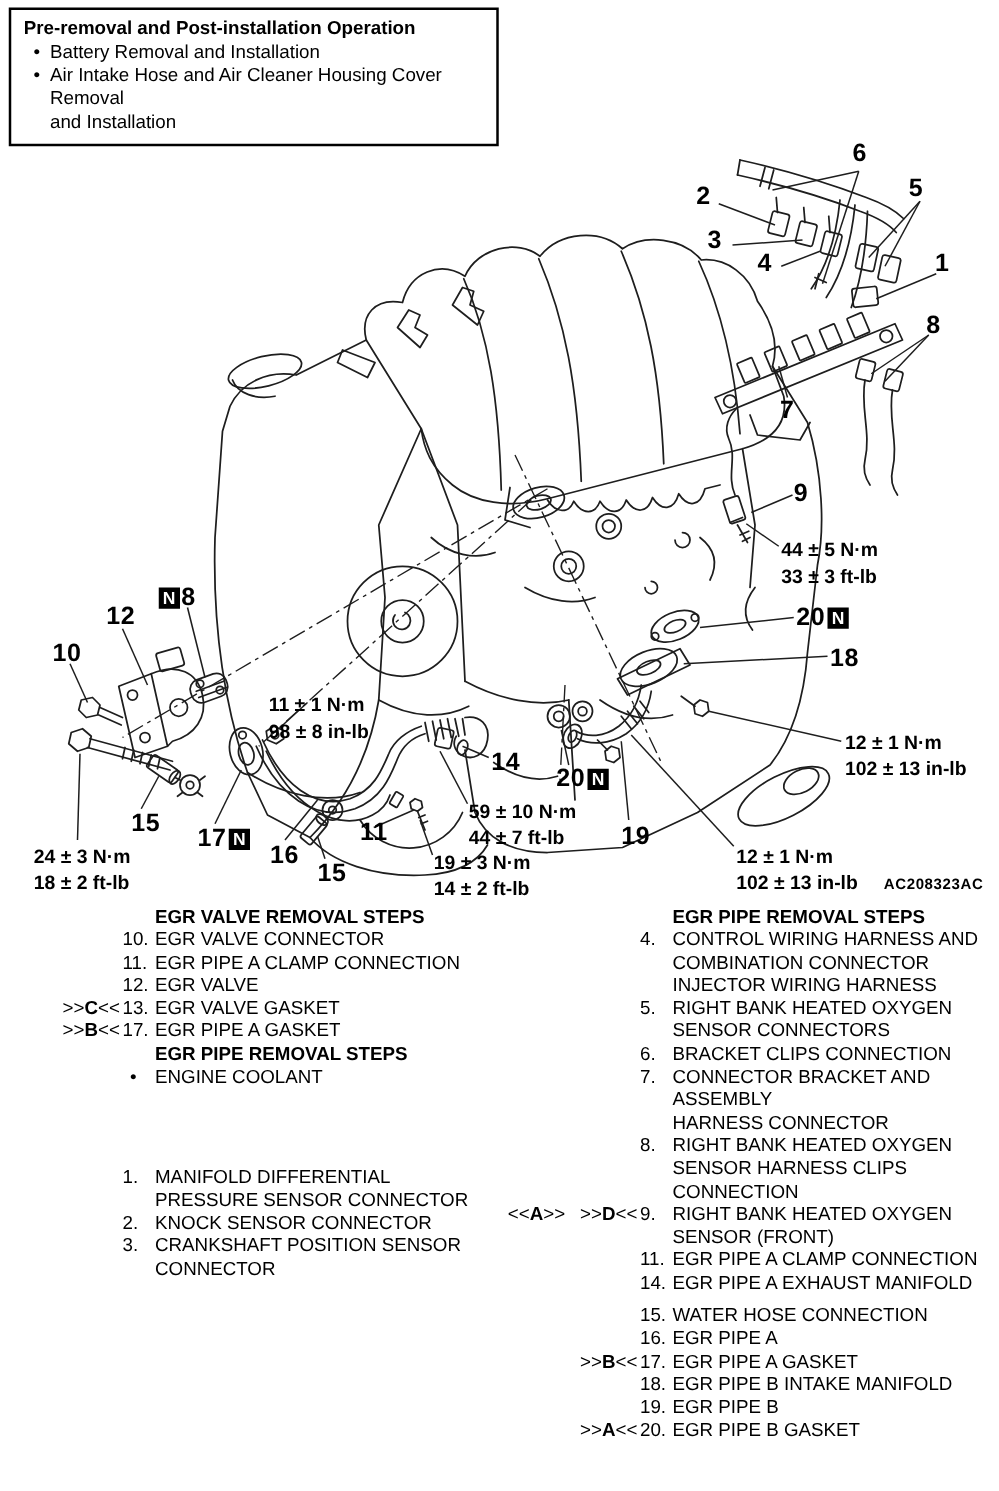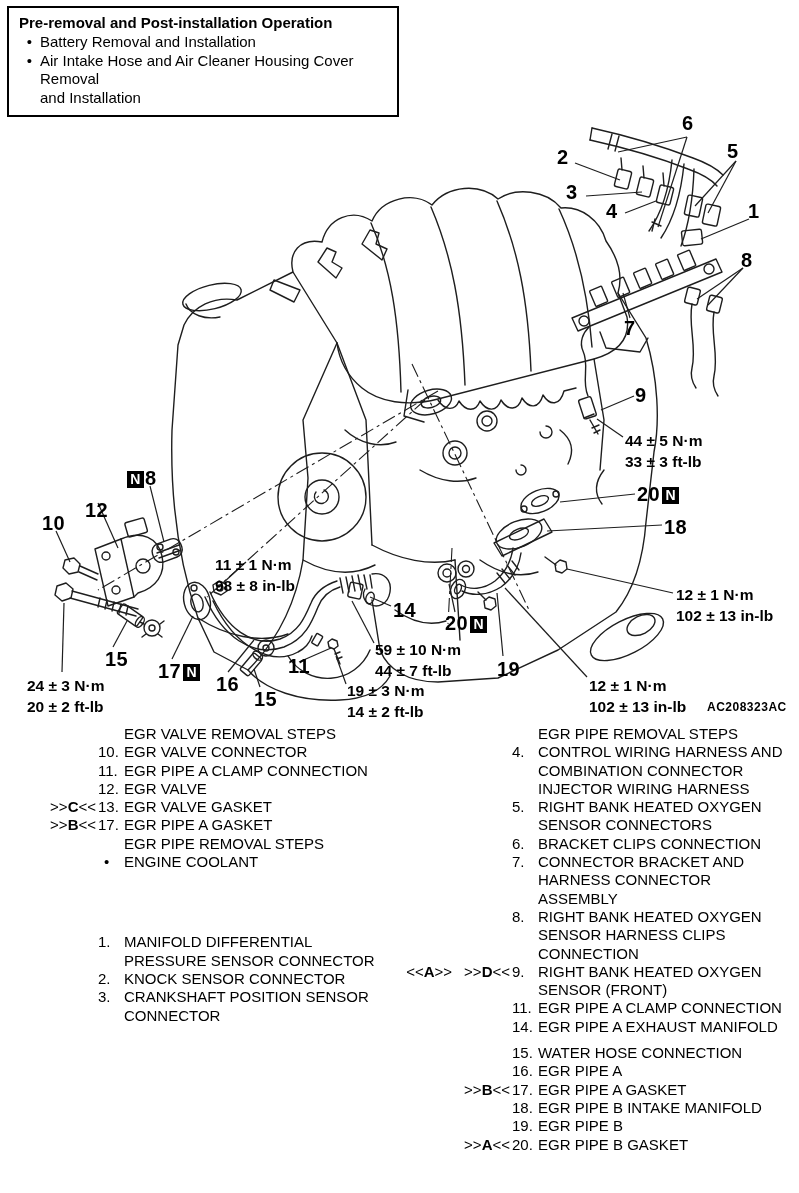--- a/index.html
+++ b/index.html
@@ -40,21 +40,21 @@
   
   .col { position:absolute; top:725px; font-size:15px; line-height:18.3px; }
   .col-left  { left:40px;  width:360px; }
   .col-right { left:400px; width:399px; }
   .srow { display:flex; }
   .col-left  .mk { width:56px;  text-align:right; flex:0 0 auto; white-space:nowrap; }
   .col-right .mk { width:110px; text-align:right; flex:0 0 auto; white-space:nowrap; }
   .col-left  .num { width:28px; flex:0 0 auto; padding-left:2px; box-sizing:border-box; }
   .col-right .num { width:28px; flex:0 0 auto; padding-left:2px; box-sizing:border-box; }
   .txt { white-space:nowrap; }
-  .head { font-weight:normal; }
+  .head { font-weight:bold; }
   .mlet { font-weight:bold; }
   .mgap { display:inline-block; width:12px; }
   .group2-left  { margin-top:62px; }
   .group2-right { margin-top:8px; }
 </style>
 </head>
 <body>
 
 <div class="pre-box">
   <div class="pre-title">Pre-removal and Post-installation Operation</div>
@@ -325,21 +325,21 @@
   <div class="lbl" style="left:557px;top:147px"><span>2</span></div>
   <div class="lbl" style="left:566px;top:182px"><span>3</span></div>
   <div class="lbl" style="left:606px;top:201px"><span>4</span></div>
   <div class="lbl" style="left:727px;top:141px"><span>5</span></div>
   <div class="lbl" style="left:682px;top:113px"><span>6</span></div>
   <div class="lbl" style="left:624px;top:318px"><span>7</span></div>
   <div class="lbl" style="left:741px;top:250px"><span>8</span></div>
   <div class="lbl" style="left:635px;top:385px"><span>9</span></div>
   <div class="lbl" style="left:42px;top:513px"><span>10</span></div>
   <div class="lbl" style="left:288px;top:656px"><span>11</span></div>
-  <div class="lbl" style="left:85px;top:500px"><span>12</span></div>
+  <div class="lbl" style="left:85px;top:483px"><span>12</span></div>
   <div class="lbl" style="left:127px;top:468px"><span class="nbox before">N</span><span>8</span></div>
   <div class="lbl" style="left:393px;top:600px"><span>14</span></div>
   <div class="lbl" style="left:105px;top:649px"><span>15</span></div>
   <div class="lbl" style="left:254px;top:689px"><span>15</span></div>
   <div class="lbl" style="left:216px;top:674px"><span>16</span></div>
   <div class="lbl" style="left:158px;top:661px"><span>17</span><span class="nbox after">N</span></div>
   <div class="lbl" style="left:664px;top:517px"><span>18</span></div>
   <div class="lbl" style="left:497px;top:659px"><span>19</span></div>
   <div class="lbl" style="left:637px;top:484px"><span>20</span><span class="nbox after">N</span></div>
   <div class="lbl" style="left:445px;top:613px"><span>20</span><span class="nbox after">N</span></div>
@@ -347,21 +347,21 @@
   <div class="torque" style="left:625px;top:430px">
     <div>44 ± 5 N·m</div>
     <div>33 ± 3 ft-lb</div>
   </div>
   <div class="torque" style="left:215px;top:554px">
     <div>11 ± 1 N·m</div>
     <div>98 ± 8 in-lb</div>
   </div>
   <div class="torque" style="left:27px;top:675px">
     <div>24 ± 3 N·m</div>
-    <div>20 ± 2 ft-lb</div>
+    <div>18 ± 2 ft-lb</div>
   </div>
   <div class="torque" style="left:375px;top:639px">
     <div>59 ± 10 N·m</div>
     <div>44 ± 7 ft-lb</div>
   </div>
   <div class="torque" style="left:347px;top:680px">
     <div>19 ± 3 N·m</div>
     <div>14 ± 2 ft-lb</div>
   </div>
   <div class="torque" style="left:676px;top:584px">
@@ -484,26 +484,26 @@
       <div class="txt">BRACKET CLIPS CONNECTION</div>
     </div>
   <div class="srow">
       <div class="mk"></div>
       <div class="num">7.</div>
       <div class="txt">CONNECTOR BRACKET AND</div>
     </div>
   <div class="srow">
       <div class="mk"></div>
       <div class="num"></div>
+      <div class="txt">ASSEMBLY</div>
+    </div>
+  <div class="srow">
+      <div class="mk"></div>
+      <div class="num"></div>
       <div class="txt">HARNESS CONNECTOR</div>
-    </div>
-  <div class="srow">
-      <div class="mk"></div>
-      <div class="num"></div>
-      <div class="txt">ASSEMBLY</div>
     </div>
   <div class="srow">
       <div class="mk"></div>
       <div class="num">8.</div>
       <div class="txt">RIGHT BANK HEATED OXYGEN</div>
     </div>
   <div class="srow">
       <div class="mk"></div>
       <div class="num"></div>
       <div class="txt">SENSOR HARNESS CLIPS</div>

